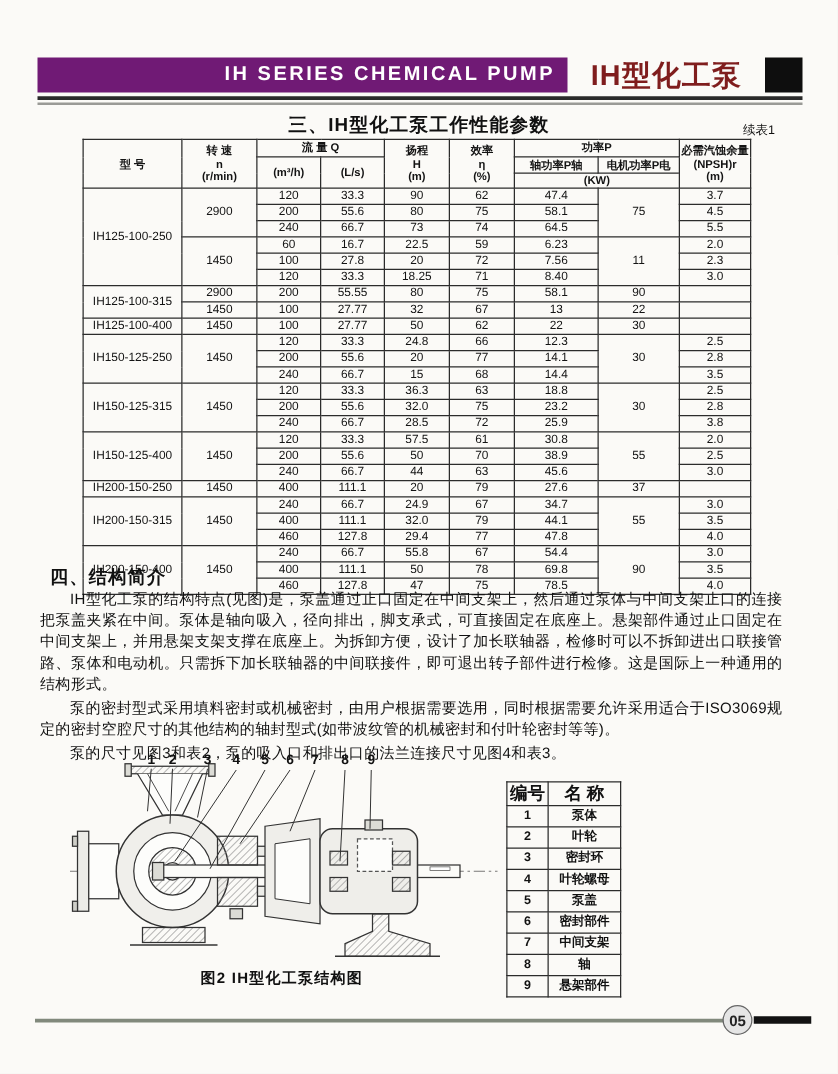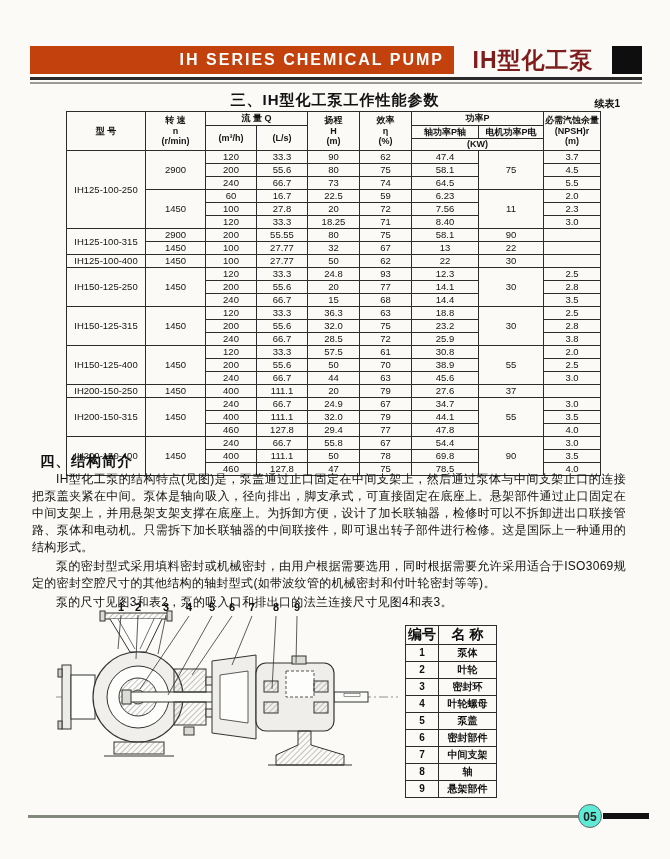--- a/index.html
+++ b/index.html
@@ -9,35 +9,35 @@
     font-family:"Liberation Sans","DejaVu Sans",sans-serif;
     color:#111;
   }
   .page{
     position:relative;width:670px;height:859px;
     background:#fbfaf7;overflow:hidden;
   }
   
   .banner-row{position:absolute;top:46px;left:30px;width:612px;height:28px;display:flex;align-items:stretch;}
   .banner-black{
-    width:424px;background:#c2410c;color:#fff;
+    width:424px;background:#701a75;color:#fff;
     display:flex;align-items:center;justify-content:flex-end;
     padding-right:10px;box-sizing:border-box;
     font-weight:bold;font-size:16px;letter-spacing:2px;white-space:nowrap;text-align:center;
   }
   .banner-cn{
     width:158px;display:flex;align-items:center;justify-content:center;
     font-size:23px;font-weight:bold;letter-spacing:1px;color:#7f1d1d;white-space:nowrap;
   }
   .banner-end{width:30px;background:#0e0e0e;}
   .rule1{position:absolute;top:77px;left:30px;width:612px;height:3px;background:#2a2a2a;}
   .rule2{position:absolute;top:82px;left:30px;width:612px;height:2px;background:#9a9a96;}
   
   .tbl-title{position:absolute;top:91px;left:0;width:670px;text-align:center;font-size:15px;font-weight:bold;letter-spacing:1px;}
-  .continued{position:absolute;top:97px;right:50px;font-size:10px;font-weight:bold;}
+  .continued{position:absolute;top:97px;right:50px;font-size:10px;font-weight:normal;}
   
   table.perf{
     position:absolute;top:111px;left:66px;
     border-collapse:collapse;table-layout:fixed;
     border:1.5px solid #222;
   }
   .perf th,.perf td{
     border:1px solid #2c2c2c;
     text-align:center;vertical-align:middle;
     padding:0 1px;color:#141414;
@@ -68,21 +68,21 @@
     border:1px solid #2c2c2c;text-align:center;vertical-align:middle;
     padding:0 2px;white-space:nowrap;
   }
   .parts th{font-size:14px;font-weight:bold;height:18px;}
   .parts td{font-size:10px;height:16px;line-height:16px;font-weight:bold;}
   
   .foot-line-gray{position:absolute;top:815px;left:28px;width:551px;height:3px;background:#81897c;}
   .foot-line-black{position:absolute;top:813px;left:603px;width:46px;height:6px;background:#121212;}
   .page-badge{
     position:absolute;top:804px;left:578px;width:24px;height:24px;
-    border:1.5px solid #666;border-radius:50%;background:#5eead4;
+    border:1.5px solid #666;border-radius:50%;background:#e5e5e5;
     text-align:center;line-height:24px;font-size:12px;font-weight:bold;color:#222;
     box-sizing:border-box;
   }
 </style>
 </head>
 <body>
 
 <div class="page">
 
   <div class="banner-row">
@@ -229,21 +229,21 @@
           <td>22</td>
           <td>30</td>
           <td></td>
         </tr>
         <tr class="grp">
           <td rowspan="3">IH150-125-250</td>
           <td rowspan="3">1450</td>
           <td>120</td>
           <td>33.3</td>
           <td>24.8</td>
-          <td>93</td>
+          <td>66</td>
           <td>12.3</td>
           <td rowspan="3">30</td>
           <td>2.5</td>
         </tr>
         <tr>
           <td>200</td>
           <td>55.6</td>
           <td>20</td>
           <td>77</td>
           <td>14.1</td>
@@ -474,20 +474,21 @@
         <text x="90" y="12" class="callout-num">2</text>
         <text x="118" y="12" class="callout-num">3</text>
         <text x="141" y="12" class="callout-num">4</text>
         <text x="164" y="12" class="callout-num">5</text>
         <text x="184" y="12" class="callout-num">6</text>
         <text x="204" y="12" class="callout-num">7</text>
         <text x="228" y="12" class="callout-num">8</text>
         <text x="249" y="12" class="callout-num">9</text>
       </g>
   </svg>
+  <div class="fig-caption">图2  IH型化工泵结构图</div>
 
   <table class="parts">
     <colgroup>
         <col style="width:30px">
         <col style="width:58px">
       </colgroup>
     <thead>
       <tr>
         <th>编号</th>
         <th>名  称</th>

